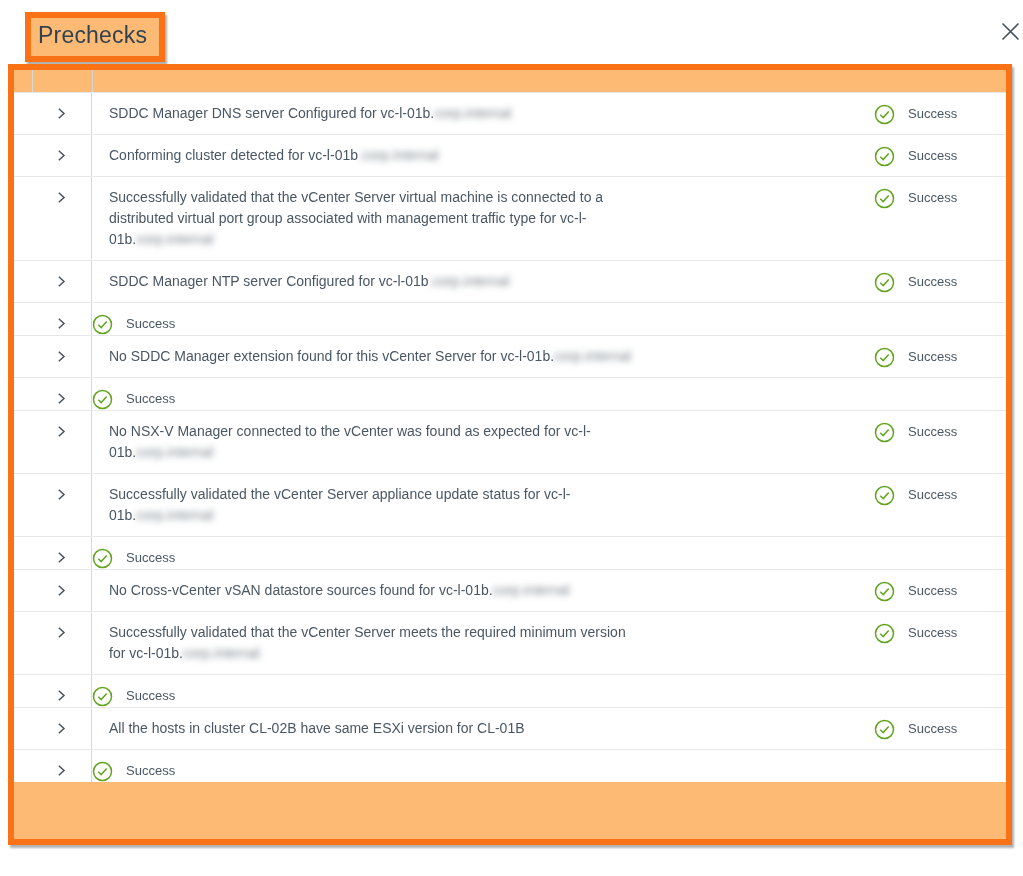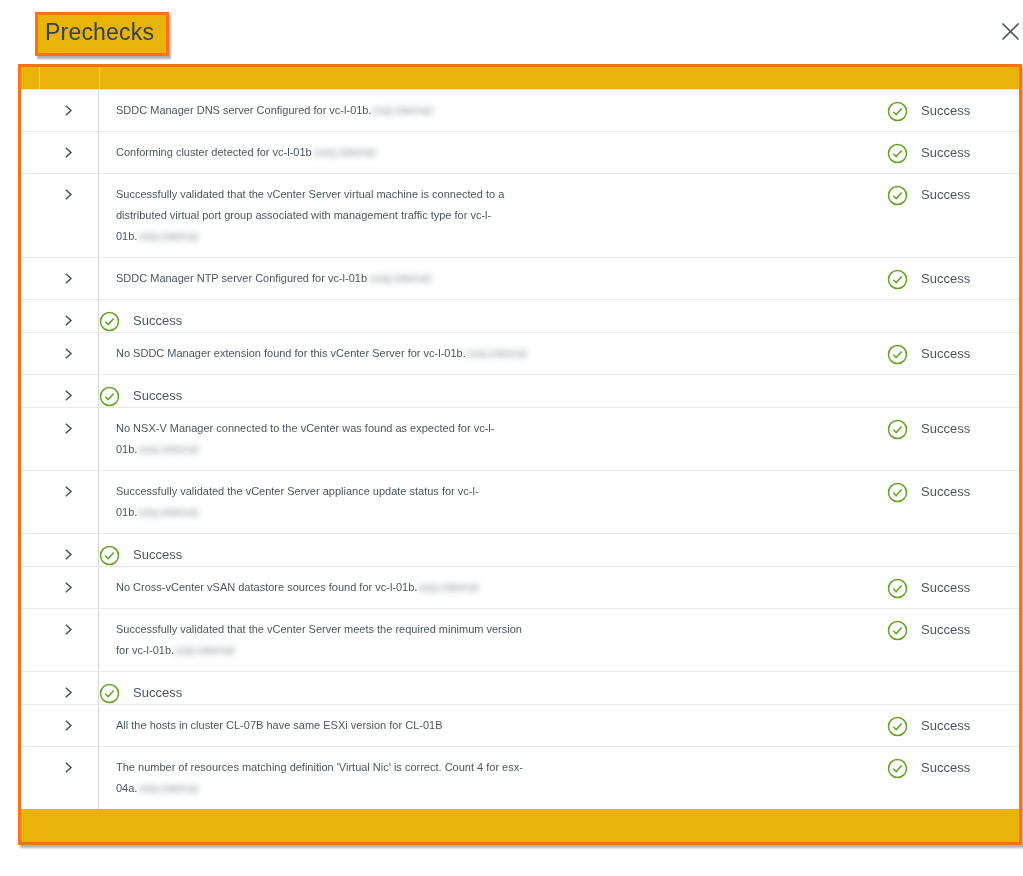--- a/index.html
+++ b/index.html
@@ -1,21 +1,21 @@
 <!DOCTYPE html>
 <html><head>
 <meta charset="utf-8">
 <style>
   * { margin:0; padding:0; box-sizing:border-box; }
   html,body { width:1023px; height:876px; background:#ffffff; overflow:hidden;
     font-family:"Liberation Sans","DejaVu Sans",sans-serif; }
   .stage { position:relative; width:1023px; height:876px; background:#fff; }
 
   
-  .annotation { border:3px solid #f97316; box-shadow:2px 3px 2px rgba(110,110,110,.55); background:#eab308;margin-left:10px; }
+  .annotation { border:6px solid #f97316; box-shadow:2px 3px 2px rgba(110,110,110,.55); background:#fdba74; }
 
   .title-annotation { position:absolute; left:25px; top:12px; padding:4px 12px 7px 7px; }
   .dialog-title { font-size:23px; font-weight:400; color:#314351; letter-spacing:.2px; line-height:27px; }
 
   .close-btn { position:absolute; left:998px; top:19px; width:24px; height:24px;
     display:flex; align-items:center; justify-content:center; cursor:pointer; background:transparent; border:none; }
 
   .table-annotation { position:absolute; left:8px; top:64px; width:1004px; height:781px; overflow:hidden; }
 
   .sliver { position:relative; height:23px; border-bottom:1px solid #e6e8ea; }
@@ -25,21 +25,21 @@
 
   .row { display:flex; align-items:stretch; border-bottom:1px solid #e6e8ea; background:#fff; }
   .row:last-child { border-bottom:none; }
 
   .caret-cell { flex:0 0 78px; border-right:1px solid #d4d8db;
     display:flex; justify-content:center; align-items:flex-start;
     padding-top:14px; padding-left:16px; cursor:pointer; background:transparent; }
   .caret-cell svg { display:block; }
 
   .desc-cell { flex:1 1 auto; padding:10px 24px 10px 17px;
-    font-size:11px; line-height:21px; color:#495764; }
+    font-size:14px; line-height:21px; color:#495764; }
 
   .blurred { filter:blur(3px); opacity:.8; color:#5a6771; }
 
   .status-cell { flex:0 0 132px; display:flex; align-items:flex-start;
     gap:13px; padding-top:10px; }
   .status-cell svg { display:block; margin-top:1px; }
   .status-label { font-size:13px; line-height:21px; color:#495764; }
 </style>
 </head>
 <body>
@@ -265,37 +265,36 @@
       <span class="status-label">Success</span>
     </div>
   </div>
 
   <div class="row">
     <button class="caret-cell" style="border-top:none;border-bottom:none;border-left:none;">
       <svg width="12" height="13" viewBox="0 0 12 13">
         <path d="M3.8 1.8 L9 6.5 L3.8 11.2" stroke="#47535d" stroke-width="1.5" fill="none"></path>
       </svg>
     </button>
-    <div class="desc-cell">All the hosts in cluster CL-07B have same ESXi version for CL-01B</div>
-    <div class="status-cell">
-      <svg width="21" height="21" viewBox="0 0 21 21">
-        <circle cx="10.5" cy="10.5" r="9" stroke="#62a420" stroke-width="1.5" fill="none"></circle>
-        <path d="M6.3 10.8 L9.2 13.6 L14.7 7.6" stroke="#62a420" stroke-width="1.5" fill="none"></path>
-      </svg>
-      <span class="status-label">Success</span>
-    </div>
-  </div>
-
-  <div class="row">
-    <button class="caret-cell" style="border-top:none;border-bottom:none;border-left:none;">
-      <svg width="12" height="13" viewBox="0 0 12 13">
-        <path d="M3.8 1.8 L9 6.5 L3.8 11.2" stroke="#47535d" stroke-width="1.5" fill="none"></path>
-      </svg>
-    </button>
-    <div class="desc-cell">The number of resources matching definition 'Virtual Nic' is correct. Count 4 for esx-<br>04a.<span class="blurred">corp.internal</span></div>
+    <div class="desc-cell">All the hosts in cluster CL-02B have same ESXi version for CL-01B</div>
+    <div class="status-cell">
+      <svg width="21" height="21" viewBox="0 0 21 21">
+        <circle cx="10.5" cy="10.5" r="9" stroke="#62a420" stroke-width="1.5" fill="none"></circle>
+        <path d="M6.3 10.8 L9.2 13.6 L14.7 7.6" stroke="#62a420" stroke-width="1.5" fill="none"></path>
+      </svg>
+      <span class="status-label">Success</span>
+    </div>
+  </div>
+
+  <div class="row">
+    <button class="caret-cell" style="border-top:none;border-bottom:none;border-left:none;">
+      <svg width="12" height="13" viewBox="0 0 12 13">
+        <path d="M3.8 1.8 L9 6.5 L3.8 11.2" stroke="#47535d" stroke-width="1.5" fill="none"></path>
+      </svg>
+    </button>
     <div class="status-cell">
       <svg width="21" height="21" viewBox="0 0 21 21">
         <circle cx="10.5" cy="10.5" r="9" stroke="#62a420" stroke-width="1.5" fill="none"></circle>
         <path d="M6.3 10.8 L9.2 13.6 L14.7 7.6" stroke="#62a420" stroke-width="1.5" fill="none"></path>
       </svg>
       <span class="status-label">Success</span>
     </div>
   </div>
 </div>
   </div>

